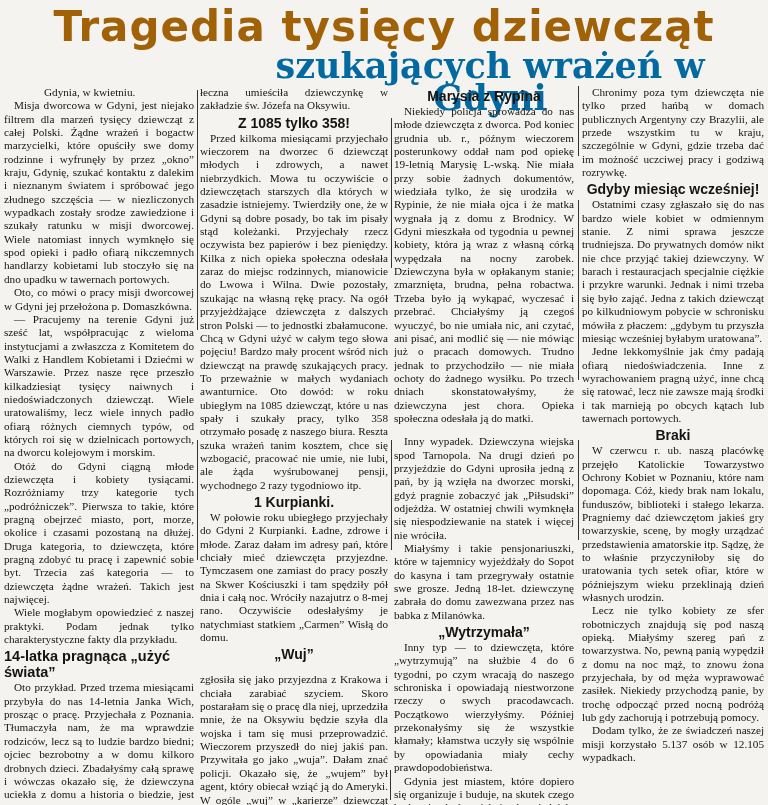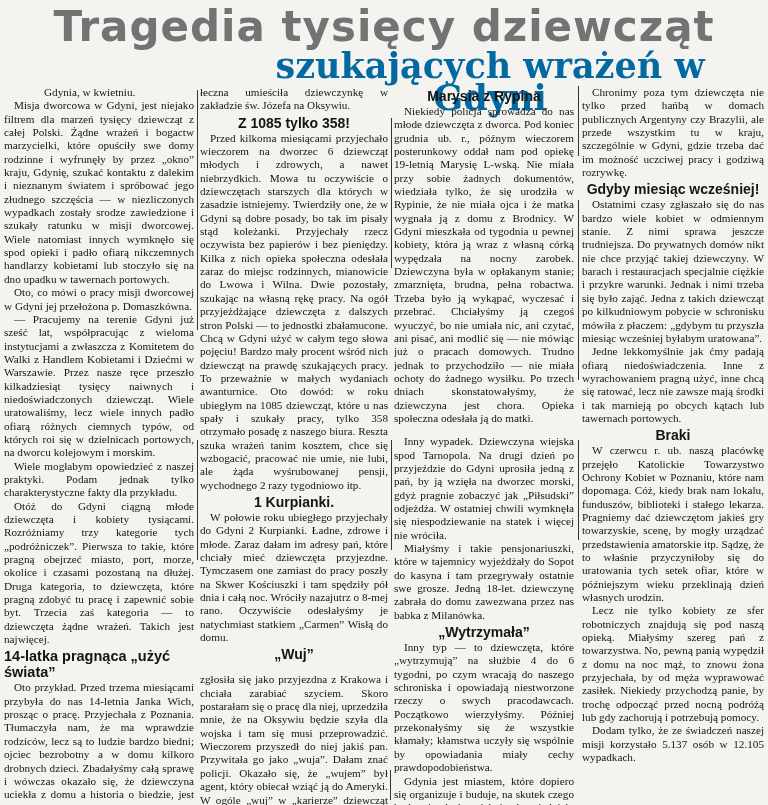--- a/index.html
+++ b/index.html
@@ -8,21 +8,21 @@
     background: #f4f3f0;
     color: #141414;
     font-family: "Liberation Serif", "DejaVu Serif", serif;
   }
   .page { position: relative; width: 768px; height: 805px; }
   .headline {
     position: absolute; left: 0; top: 4px; width: 768px;
     text-align: center;
     font-family: "DejaVu Sans", "Liberation Sans", sans-serif;
     font-weight: bold; font-size: 42px; letter-spacing: 1px;
-    line-height: 46px; color: #737373;
+    line-height: 46px; color: #a16207;
     transform: scaleX(1.0);
   }
   .subheadline {
     position: absolute; left: 230px; top: 50px; width: 520px;
     text-align: center;
     font-family: "DejaVu Serif", "Liberation Serif", serif;
     font-weight: bold; font-size: 35px; line-height: 32px; color: #0369a1;
   }
   .col {
     position: absolute; top: 86px;
@@ -60,22 +60,22 @@
   <div class="rule" style="left:390px; top:770px; height:30px;"></div>
   <div class="rule" style="left:578px; top:86px; height:70px;"></div>
   <div class="rule" style="left:578px; top:200px; height:180px;"></div>
   <div class="rule" style="left:578px; top:440px; height:100px;"></div>
 
   <div class="col col1">
       <p class="dateline">Gdynia, w kwietniu.</p>
       <p>Misja dworcowa w Gdyni, jest niejako filtrem dla marzeń tysięcy dziewcząt z całej Polski. Żądne wrażeń i bogactw marzycielki, które opuściły swe domy rodzinne i wyfrunęły by przez „okno” kraju, Gdynię, szukać kontaktu z dalekim i nieznanym światem i spróbować jego złudnego szczęścia — w niezliczonych wypadkach zostały srodze zawiedzione i szukały ratunku w misji dworcowej. Wiele natomiast innych wymknęło się spod opieki i padło ofiarą nikczemnych handlarzy kobietami lub stoczyło się na dno upadku w tawernach portowych.</p>
       <p>Oto, co mówi o pracy misji dworcowej w Gdyni jej przełożona p. Domaszkówna.</p>
       <p>— Pracujemy na terenie Gdyni już sześć lat, współpracując z wieloma instytucjami a zwłaszcza z Komitetem do Walki z Handlem Kobietami i Dziećmi w Warszawie. Przez nasze ręce przeszło kilkadziesiąt tysięcy naiwnych i niedoświadczonych dziewcząt. Wiele uratowaliśmy, lecz wiele innych padło ofiarą różnych ciemnych typów, od których roi się w dzielnicach portowych, na dworcu kolejowym i morskim.</p>
+      <p>Otóż do Gdyni ciągną młode dziewczęta i kobiety tysiącami. Rozróżniamy trzy kategorie tych „podróżniczek”. Pierwsza to takie, które pragną obejrzeć miasto, port, morze, okolice i czasami pozostaną na dłużej. Druga kategoria, to dziewczęta, które pragną zdobyć tu pracę i zapewnić sobie byt. Trzecia zaś kategoria — to dziewczęta żądne wrażeń. Takich jest najwięcej.</p>
       <p>Wiele mogłabym opowiedzieć z naszej praktyki. Podam jednak tylko charakterystyczne fakty dla przykładu.</p>
-      <p>Otóż do Gdyni ciągną młode dziewczęta i kobiety tysiącami. Rozróżniamy trzy kategorie tych „podróżniczek”. Pierwsza to takie, które pragną obejrzeć miasto, port, morze, okolice i czasami pozostaną na dłużej. Druga kategoria, to dziewczęta, które pragną zdobyć tu pracę i zapewnić sobie byt. Trzecia zaś kategoria — to dziewczęta żądne wrażeń. Takich jest najwięcej.</p>
       <h3 class="left">14-latka pragnąca „użyć świata”</h3>
       <p>Oto przykład. Przed trzema miesiącami przybyła do nas 14-letnia Janka Wich, prosząc o pracę. Przyjechała z Poznania. Tłumaczyła nam, że ma wprawdzie rodziców, lecz są to ludzie bardzo biedni; ojciec bezrobotny a w domu kilkoro drobnych dzieci. Zbadałyśmy całą sprawę i wówczas okazało się, że dziewczyna uciekła z domu a historia o biedzie, jest wyssana z palca. Odstawiłyśmy ją do domu Sióstr Dobrego Pasterza na Winiarach, gdzie przyznała się, że pragnęła „użyć świata”.</p>
     </div>
   <div class="col col2">
       <p class="noindent">łeczna umieściła dziewczynkę w zakładzie św. Józefa na Oksywiu.</p>
       <h3>Z 1085 tylko 358!</h3>
       <p>Przed kilkoma miesiącami przyjechało wieczorem na dworzec 6 dziewcząt młodych i zdrowych, a nawet niebrzydkich. Mowa tu oczywiście o dziewczętach starszych dla których w zasadzie istniejemy. Twierdziły one, że w Gdyni są dobre posady, bo tak im pisały stąd koleżanki. Przyjechały rzecz oczywista bez papierów i bez pieniędzy. Kilka z nich opieka społeczna odesłała zaraz do miejsc rodzinnych, mianowicie do Lwowa i Wilna. Dwie pozostały, szukając na własną rękę pracy. Na ogół przyjeżdżające dziewczęta z dalszych stron Polski — to jednostki zbałamucone. Chcą w Gdyni użyć w całym tego słowa pojęciu! Bardzo mały procent wśród nich dziewcząt na prawdę szukających pracy. To przeważnie w małych wydaniach awanturnice. Oto dowód: w roku ubiegłym na 1085 dziewcząt, które u nas spały i szukały pracy, tylko 358 otrzymało posadę z naszego biura. Reszta szuka wrażeń tanim kosztem, chce się wzbogacić, pracować nie umie, nie lubi, ale żąda wyśrubowanej pensji, wychodnego 2 razy tygodniowo itp.</p>
       <h3>1 Kurpianki.</h3>
       <p>W połowie roku ubiegłego przyjechały do Gdyni 2 Kurpianki. Ładne, zdrowe i młode. Zaraz dałam im adresy pań, które chciały mieć dziewczęta przyjezdne. Tymczasem one zamiast do pracy poszły na Skwer Kościuszki i tam spędziły pół dnia i całą noc. Wróciły nazajutrz o 8-mej rano. Oczywiście odesłałyśmy je natychmiast statkiem „Carmen” Wisłą do domu.</p>
       <h3>„Wuj”</h3>

